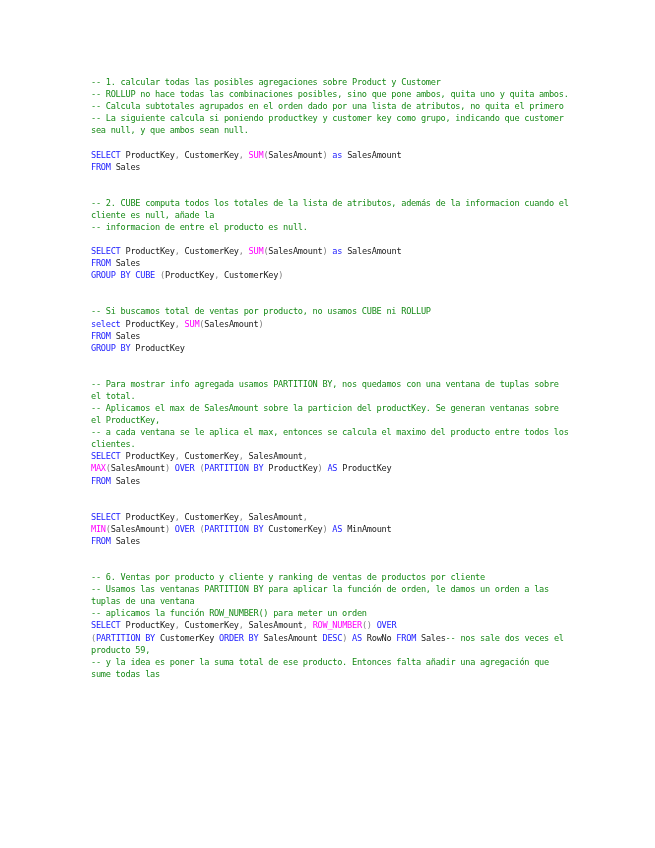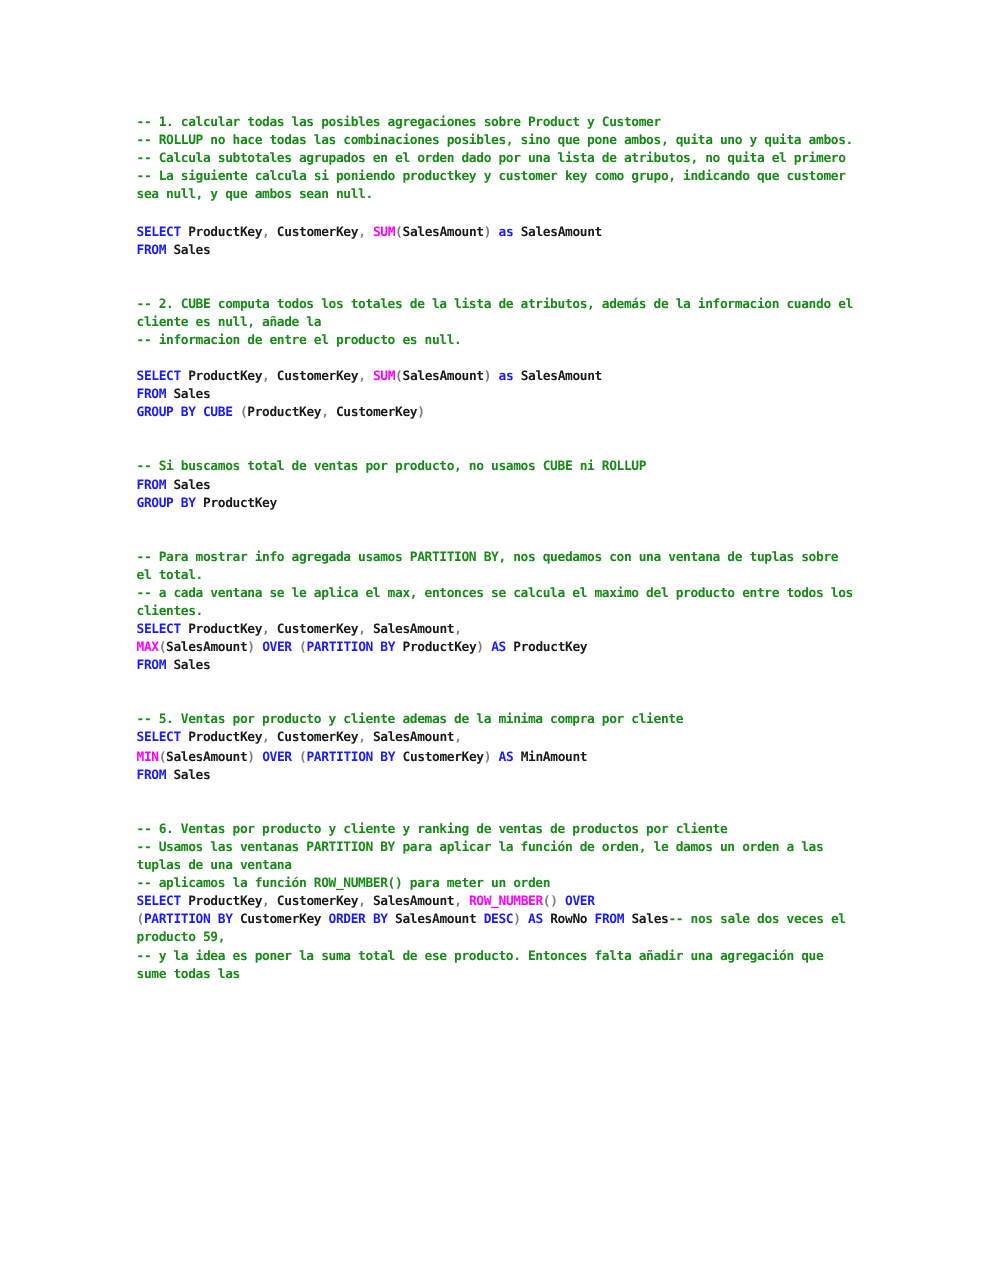--- a/index.html
+++ b/index.html
@@ -1,18 +1,18 @@
 <!DOCTYPE html>
 <html><head>
 <meta charset="utf-8">
 <style>
   html, body { margin:0; padding:0; background:#ffffff; }
   body { width:655px; height:848px; position:relative; overflow:hidden; }
   .page { position:absolute; left:91px; top:76px; width:480px; }
-  .line { font-family:"DejaVu Sans Mono", monospace; font-size:8.6px; line-height:12.1px; white-space:pre-wrap; font-weight:bold; letter-spacing:-0.25px; color:#1a1a1a; word-break:break-word; }
+  .line { font-family:"DejaVu Sans Mono", monospace; font-size:8.6px; line-height:12.1px; white-space:pre-wrap; font-weight:normal; letter-spacing:-0.25px; color:#1a1a1a; word-break:break-word; }
   .blank { height:12.1px; }
   .gap2 { height:24px; }
   .c { color:#178a17; }
   .k { color:#1a1aff; }
   .f { color:#ff00ff;margin-top:28px; }
   .p { color:#808080; }
   .i { color:#1a1a1a; }
 </style>
 </head>
 <body>
@@ -32,34 +32,35 @@
       <div class="line"><span class="c">-- 2. CUBE computa todos los totales de la lista de atributos, además de la informacion cuando el cliente es null, añade la</span></div>
       <div class="line"><span class="c">-- informacion de entre el producto es null.</span></div>
       <div class="blank"></div>
       <div class="line"><span class="k">SELECT </span><span class="i">ProductKey</span><span class="p">, </span><span class="i">CustomerKey</span><span class="p">, </span><span class="f">SUM</span><span class="p">(</span><span class="i">SalesAmount</span><span class="p">) </span><span class="k">as </span><span class="i">SalesAmount</span></div>
       <div class="line"><span class="k">FROM </span><span class="i">Sales</span></div>
       <div class="line"><span class="k">GROUP BY CUBE </span><span class="p">(</span><span class="i">ProductKey</span><span class="p">, </span><span class="i">CustomerKey</span><span class="p">)</span></div>
     </div>
     <div class="gap2"></div>
     <div>
       <div class="line"><span class="c">-- Si buscamos total de ventas por producto, no usamos CUBE ni ROLLUP</span></div>
+      <div class="line"><span class="k">select </span><span class="i">ProductKey</span><span class="p">, </span><span class="f">SUM</span><span class="p">(</span><span class="i">SalesAmount</span><span class="p">)</span></div>
       <div class="line"><span class="k">FROM </span><span class="i">Sales</span></div>
       <div class="line"><span class="k">GROUP BY </span><span class="i">ProductKey</span></div>
     </div>
     <div class="gap2"></div>
     <div>
       <div class="line"><span class="c">-- Para mostrar info agregada usamos PARTITION BY, nos quedamos con una ventana de tuplas sobre el total.</span></div>
+      <div class="line"><span class="c">-- Aplicamos el max de SalesAmount sobre la particion del productKey. Se generan ventanas sobre el ProductKey,</span></div>
       <div class="line"><span class="c">-- a cada ventana se le aplica el max, entonces se calcula el maximo del producto entre todos los clientes.</span></div>
       <div class="line"><span class="k">SELECT </span><span class="i">ProductKey</span><span class="p">, </span><span class="i">CustomerKey</span><span class="p">, </span><span class="i">SalesAmount</span><span class="p">,</span></div>
       <div class="line"><span class="f">MAX</span><span class="p">(</span><span class="i">SalesAmount</span><span class="p">) </span><span class="k">OVER </span><span class="p">(</span><span class="k">PARTITION BY </span><span class="i">ProductKey</span><span class="p">) </span><span class="k">AS </span><span class="i">ProductKey</span></div>
       <div class="line"><span class="k">FROM </span><span class="i">Sales</span></div>
     </div>
     <div class="gap2"></div>
     <div>
-      <div class="line"><span class="c">-- 5. Ventas por producto y cliente ademas de la minima compra por cliente</span></div>
       <div class="line"><span class="k">SELECT </span><span class="i">ProductKey</span><span class="p">, </span><span class="i">CustomerKey</span><span class="p">, </span><span class="i">SalesAmount</span><span class="p">,</span></div>
       <div class="line"><span class="f">MIN</span><span class="p">(</span><span class="i">SalesAmount</span><span class="p">) </span><span class="k">OVER </span><span class="p">(</span><span class="k">PARTITION BY </span><span class="i">CustomerKey</span><span class="p">) </span><span class="k">AS </span><span class="i">MinAmount</span></div>
       <div class="line"><span class="k">FROM </span><span class="i">Sales</span></div>
       <div class="blank"></div>
     </div>
     <div class="blank"></div>
     <div>
       <div class="line"><span class="c">-- 6. Ventas por producto y cliente y ranking de ventas de productos por cliente</span></div>
       <div class="line"><span class="c">-- Usamos las ventanas PARTITION BY para aplicar la función de orden, le damos un orden a las tuplas de una ventana</span></div>
       <div class="line"><span class="c">-- aplicamos la función ROW_NUMBER() para meter un orden</span></div>

